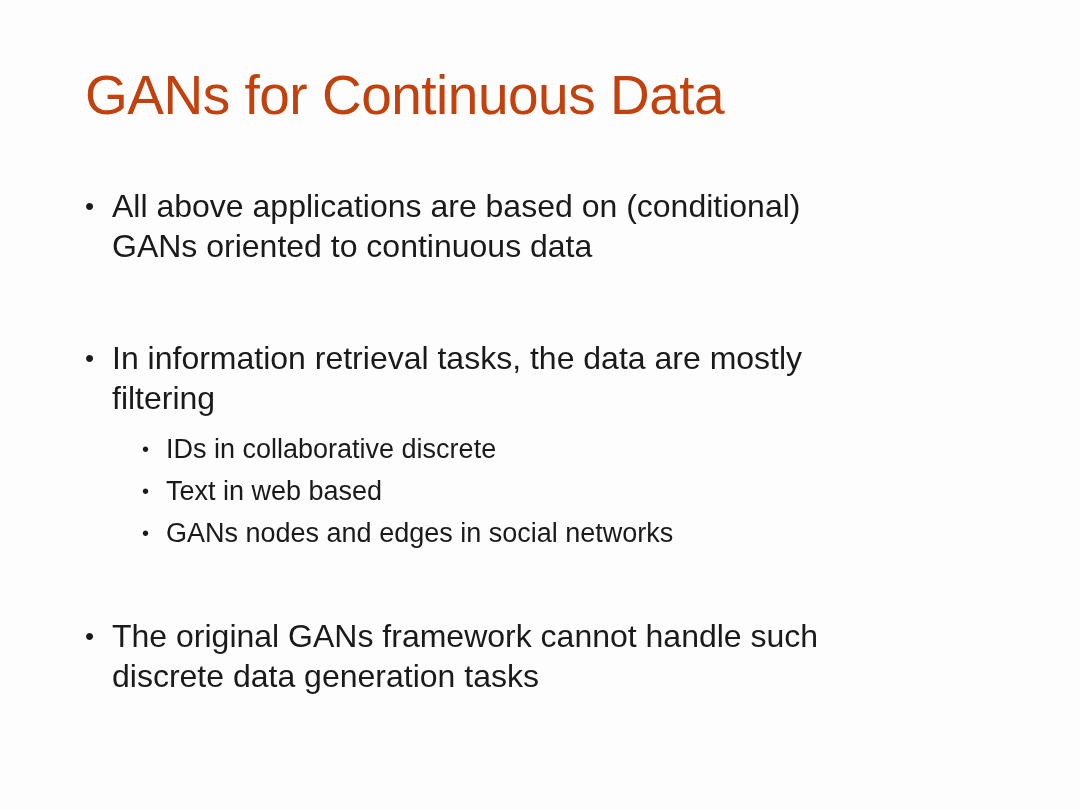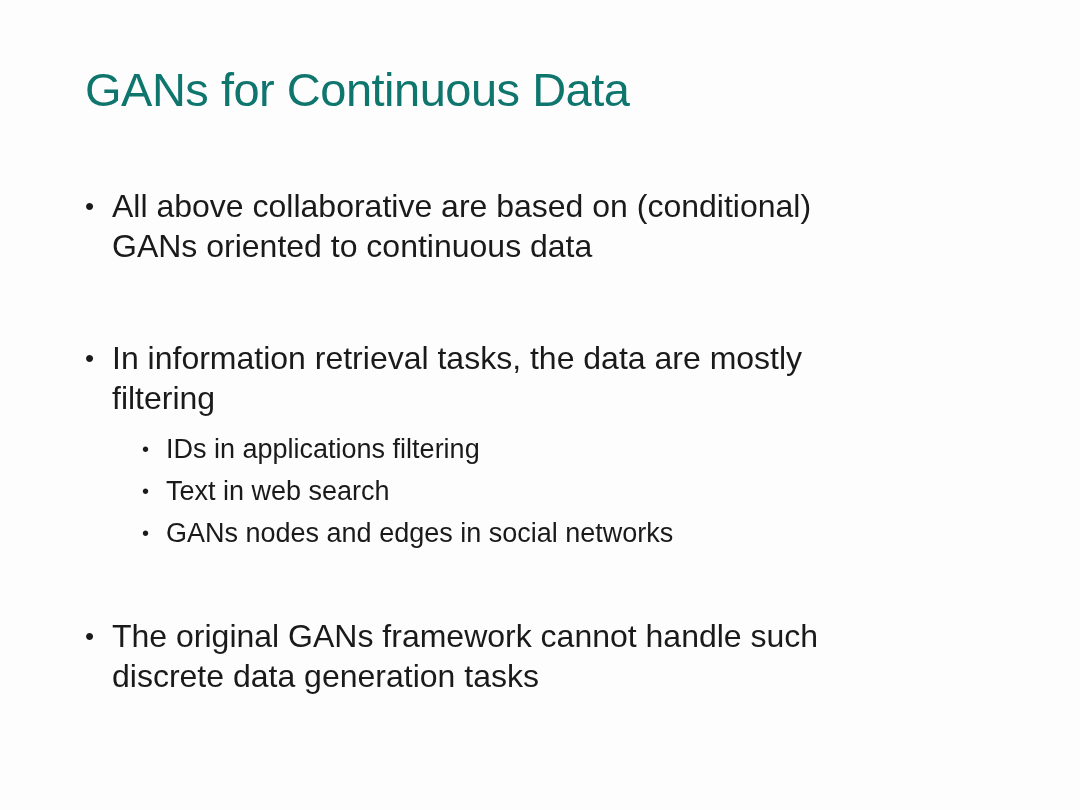--- a/index.html
+++ b/index.html
@@ -18,25 +18,25 @@
     width: 1080px;
     height: 810px;
     background: #fdfdfd;
     color: #161616;
   }
   .slide-title {
     position: absolute;
     left: 85px;
     top: 62px;
     margin: 0;
-    font-size: 47px;
+    font-size: 55px;
     font-weight: 400;
     letter-spacing: -0.5px;
     line-height: 1.2;
-    color: #0f766e;
+    color: #c2410c;
     white-space: nowrap;
   }
   .bullets {
     position: absolute;
     left: 85px;
     top: 186px;
     right: 30px;
   }
   .li1 {
     display: flex;
@@ -84,38 +84,38 @@
 <body>
 
 <div class="slide">
 
   <h1 class="slide-title">GANs for Continuous Data</h1>
 
   <div class="bullets">
 
     <div class="li1 b1">
       <span class="marker">•</span>
-      <span class="txt">All above collaborative are based on (conditional)
+      <span class="txt">All above applications are based on (conditional)
 GANs oriented to continuous data</span>
     </div>
 
     <div class="li1 b2">
       <span class="marker">•</span>
       <span class="txt">In information retrieval tasks, the data are mostly
 filtering</span>
     </div>
 
     <div class="sub">
       <div class="li2">
         <span class="marker">•</span>
-        <span class="txt">IDs in applications filtering</span>
+        <span class="txt">IDs in collaborative discrete</span>
       </div>
       <div class="li2">
         <span class="marker">•</span>
-        <span class="txt">Text in web search</span>
+        <span class="txt">Text in web based</span>
       </div>
       <div class="li2">
         <span class="marker">•</span>
         <span class="txt">GANs nodes and edges in social networks</span>
       </div>
     </div>
 
     <div class="li1 b3">
       <span class="marker">•</span>
       <span class="txt">The original GANs framework cannot handle such

